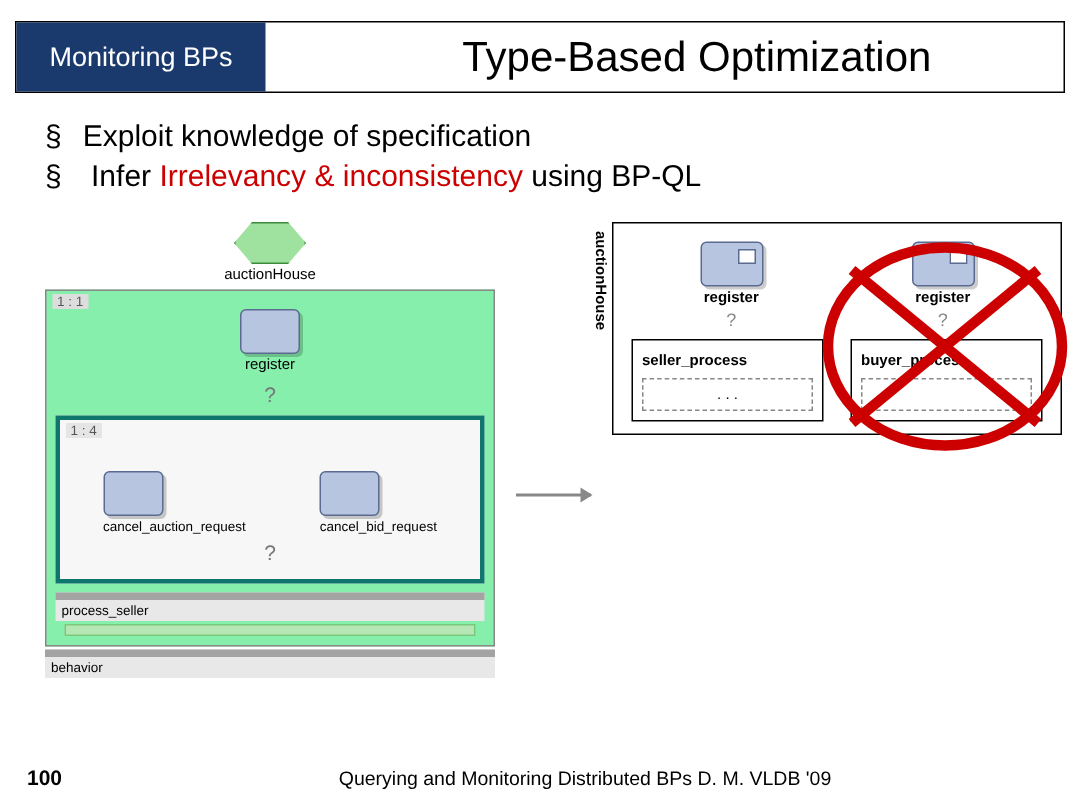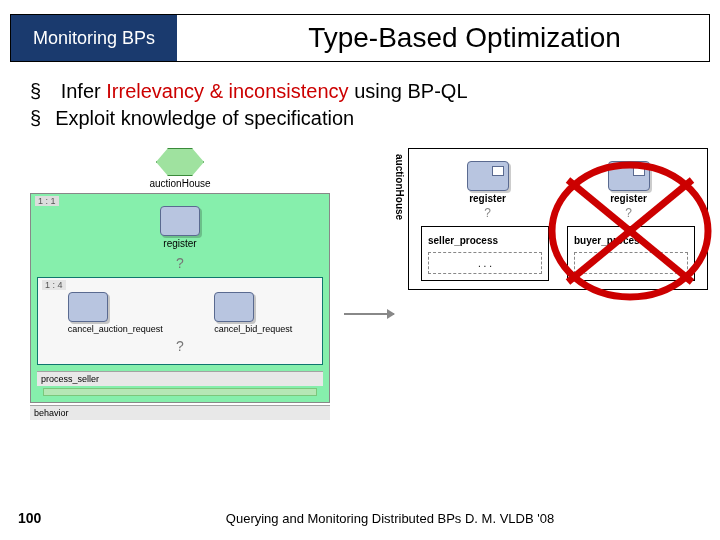--- a/index.html
+++ b/index.html
@@ -14,25 +14,25 @@
   .diagrams { display: flex; gap: 14px; margin: 18px 10px 0 30px; align-items: flex-start; }
   .left-dia { width: 300px; position: relative; }
   .hex { width: 48px; height: 28px; background: #9fe29f; border: 1px solid #3a8a3a; margin: 0 auto 2px auto; clip-path: polygon(25% 0, 75% 0, 100% 50%, 75% 100%, 25% 100%, 0 50%); }
   .hexlabel { text-align: center; font-size: 10px; margin-bottom: 4px; }
   .zoombox { border: 1px solid #888; background: #86efac; padding: 6px 6px 2px 6px; position: relative; }
   .zoombox .tag { position: absolute; top: 2px; left: 4px; font-size: 9px; color: #555; background: #ddd; padding: 0 3px; }
   .node-row { display: flex; justify-content: center; gap: 40px; margin: 6px 0; }
   .node { width: 40px; height: 30px; background: #b8c5e0; border: 1px solid #5a6a90; border-radius: 4px; box-shadow: 2px 2px 0 rgba(0,0,0,.2); }
   .node-label { font-size: 10px; text-align: center; margin-top: 2px; }
   .q { text-align: center; font-size: 14px; margin: 4px 0; color: #777; }
-  .inner { border: 1px solid #0f766e; background: #f7f7f7; margin: 6px 0 4px 0; padding: 0 4px 6px 4px; position: relative; }
+  .inner { border: 3px solid #0f766e; background: #f7f7f7; margin: 6px 0 4px 0; padding: 20px 4px 6px 4px; position: relative; }
   .inner .tag { position: absolute; top: 2px; left: 4px; font-size: 9px; color: #555; background: #e5e5e5; padding: 0 3px; }
   .dual-nodes { display: flex; justify-content: space-around; margin-top: 14px; }
   .small-label { font-size: 9px; text-align: center; margin-top: 2px; }
-  .bot-bar { font-size: 9px; background: #e8e8e8; border-top: 1px solid #a3a3a3; padding: 2px 4px; margin-top: 6px; }
+  .bot-bar { font-size: 9px; background: #e8e8e8; border-top: 5px solid #a3a3a3; padding: 2px 4px; margin-top: 6px; }
   .greenbar { height: 8px; background: #b5e7b5; border: 1px solid #7bc77b; margin: 2px 6px 4px 6px; }
   .arrow { width: 50px; height: 2px; background: #888; position: relative; align-self: center; margin-top: 60px; }
   .arrow::after { content: ""; position: absolute; right: -1px; top: -4px; border-left: 8px solid #888; border-top: 5px solid transparent; border-bottom: 5px solid transparent; }
   .right-dia { position: relative; width: 300px; }
   .right-frame { border: 1px solid #000; padding: 12px 8px 8px 8px; position: relative; background: #fff; }
   .vlabel { position: absolute; left: -14px; top: 6px; font-size: 10px; font-weight: bold; writing-mode: vertical-rl; }
   .reg-row { display: flex; justify-content: space-around; margin-bottom: 6px; }
   .reg-block { text-align: center; }
   .reg-node { width: 42px; height: 30px; background: #b8c5e0; border: 1px solid #5a6a90; border-radius: 4px; box-shadow: 2px 2px 0 rgba(0,0,0,.2); margin: 0 auto; position: relative; }
   .reg-node::after { content:""; position:absolute; top:4px; right:4px; width:10px; height:8px; background:#fff; border:1px solid #5a6a90; }
@@ -49,24 +49,24 @@
 </style>
 </head>
 <body>
 
 <div class="header">
   <div class="header-left">Monitoring  BPs</div>
   <div class="header-right">Type-Based Optimization</div>
 </div>
 
 <ul class="bullets">
+  <li>Exploit knowledge of specification</li>
   <li>
     <span>Infer </span><span class="red">Irrelevancy &amp; inconsistency</span><span> using BP-QL</span>
   </li>
-  <li>Exploit knowledge of specification</li>
 </ul>
 
 <div class="diagrams">
 
   <div class="left-dia">
     <div class="hex"></div>
     <div class="hexlabel">auctionHouse</div>
     <div class="zoombox">
       <span class="tag">1 : 1</span>
       <div class="node-row">
@@ -128,14 +128,14 @@
       <ellipse cx="84" cy="75" rx="78" ry="66" fill="none" stroke="#cc0000" stroke-width="7"></ellipse>
       <line x1="22" y1="24" x2="146" y2="126" stroke="#cc0000" stroke-width="7"></line>
       <line x1="146" y1="24" x2="22" y2="126" stroke="#cc0000" stroke-width="7"></line>
     </svg>
   </div>
 
 </div>
 
 <div class="footer">
   <div class="pagenum">100</div>
-  <div class="foottext">Querying and Monitoring Distributed BPs D. M. VLDB '08</div>
+  <div class="foottext">Querying and Monitoring Distributed BPs D. M. VLDB '09</div>
 </div>
 
 </body></html>

